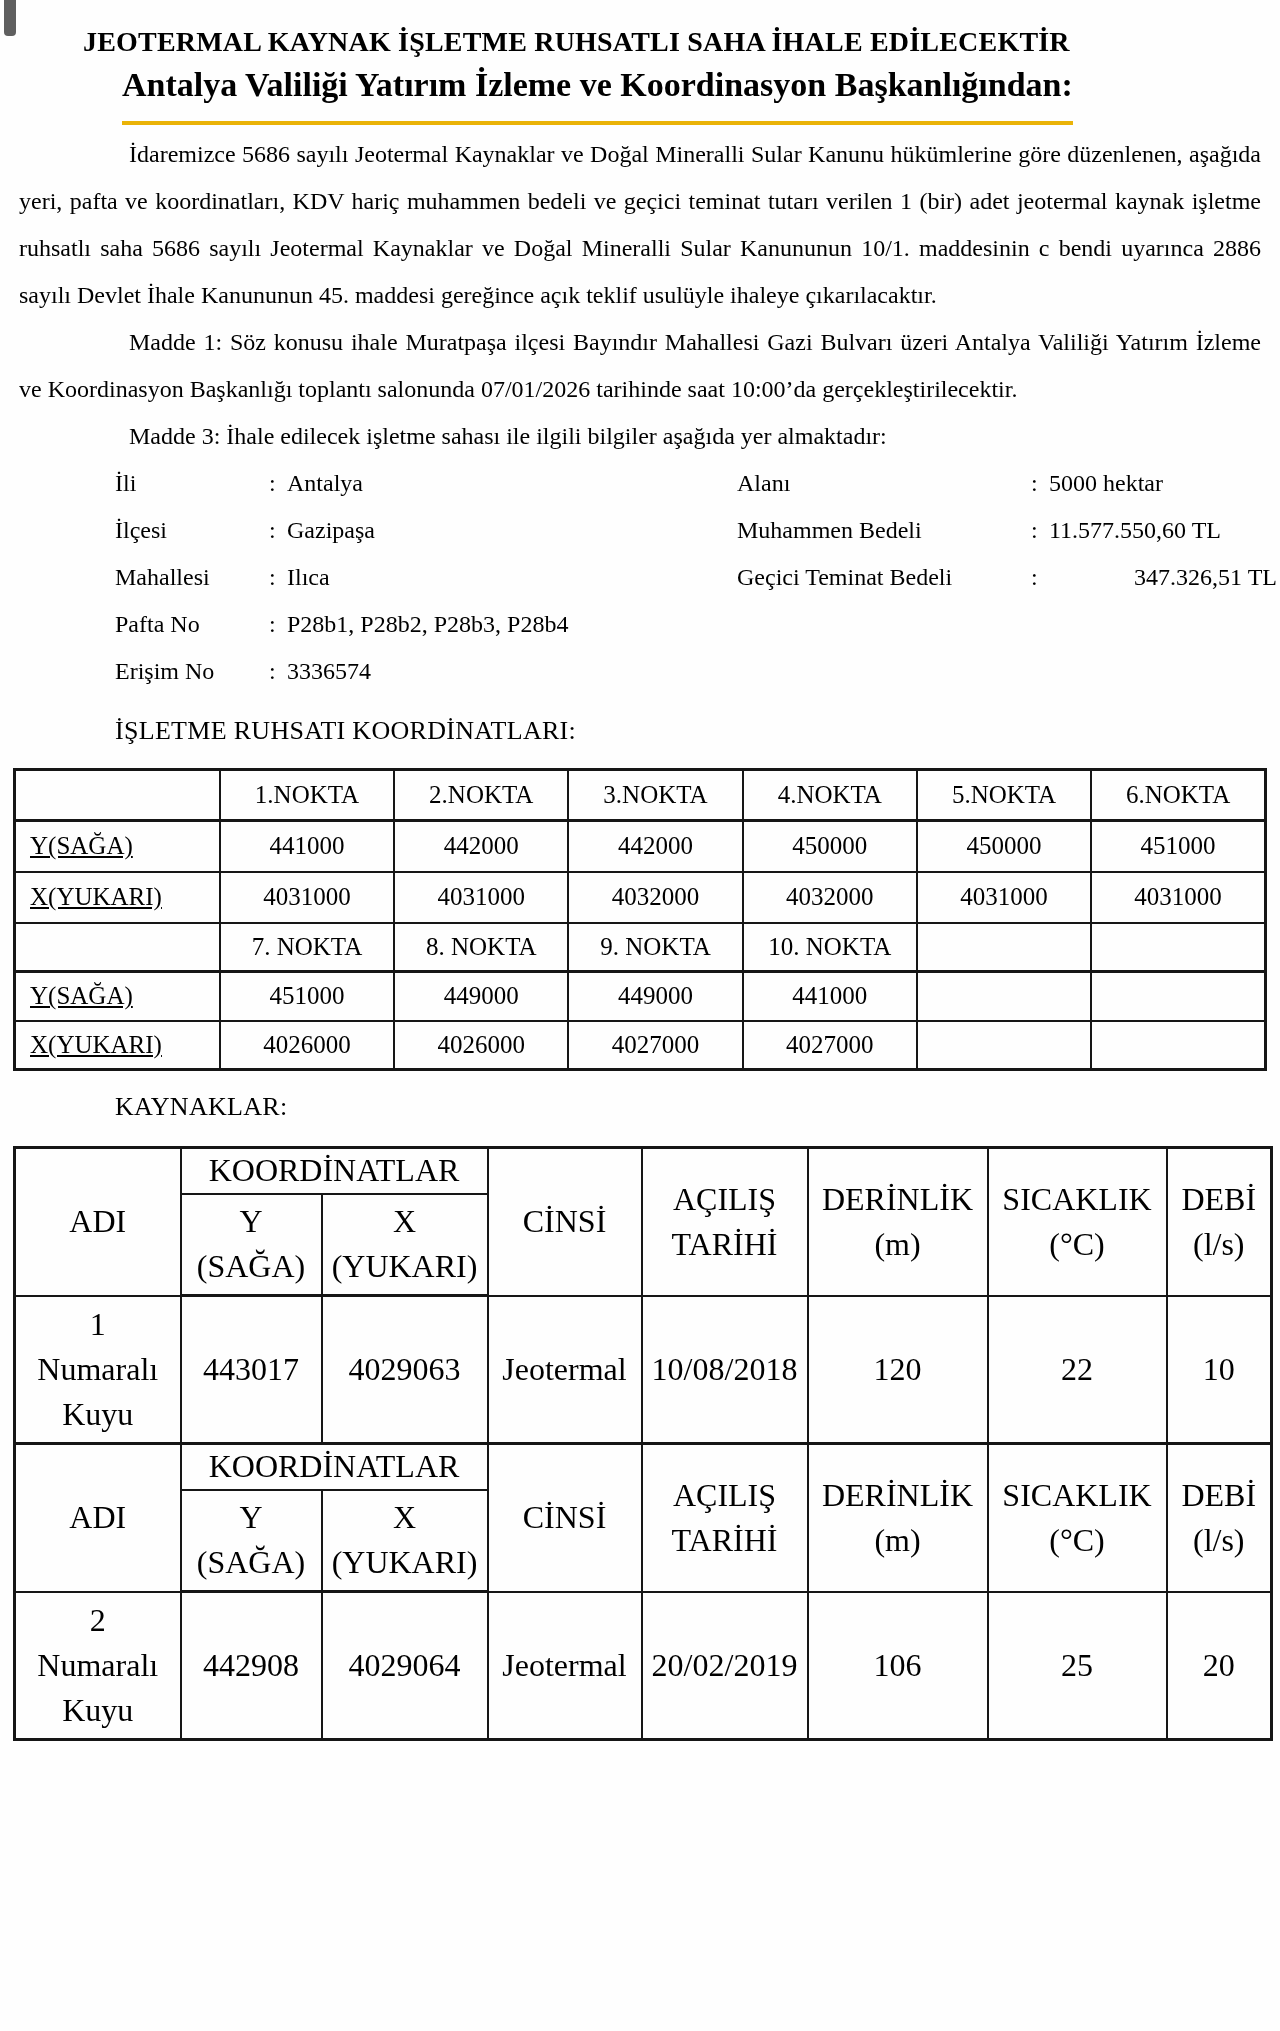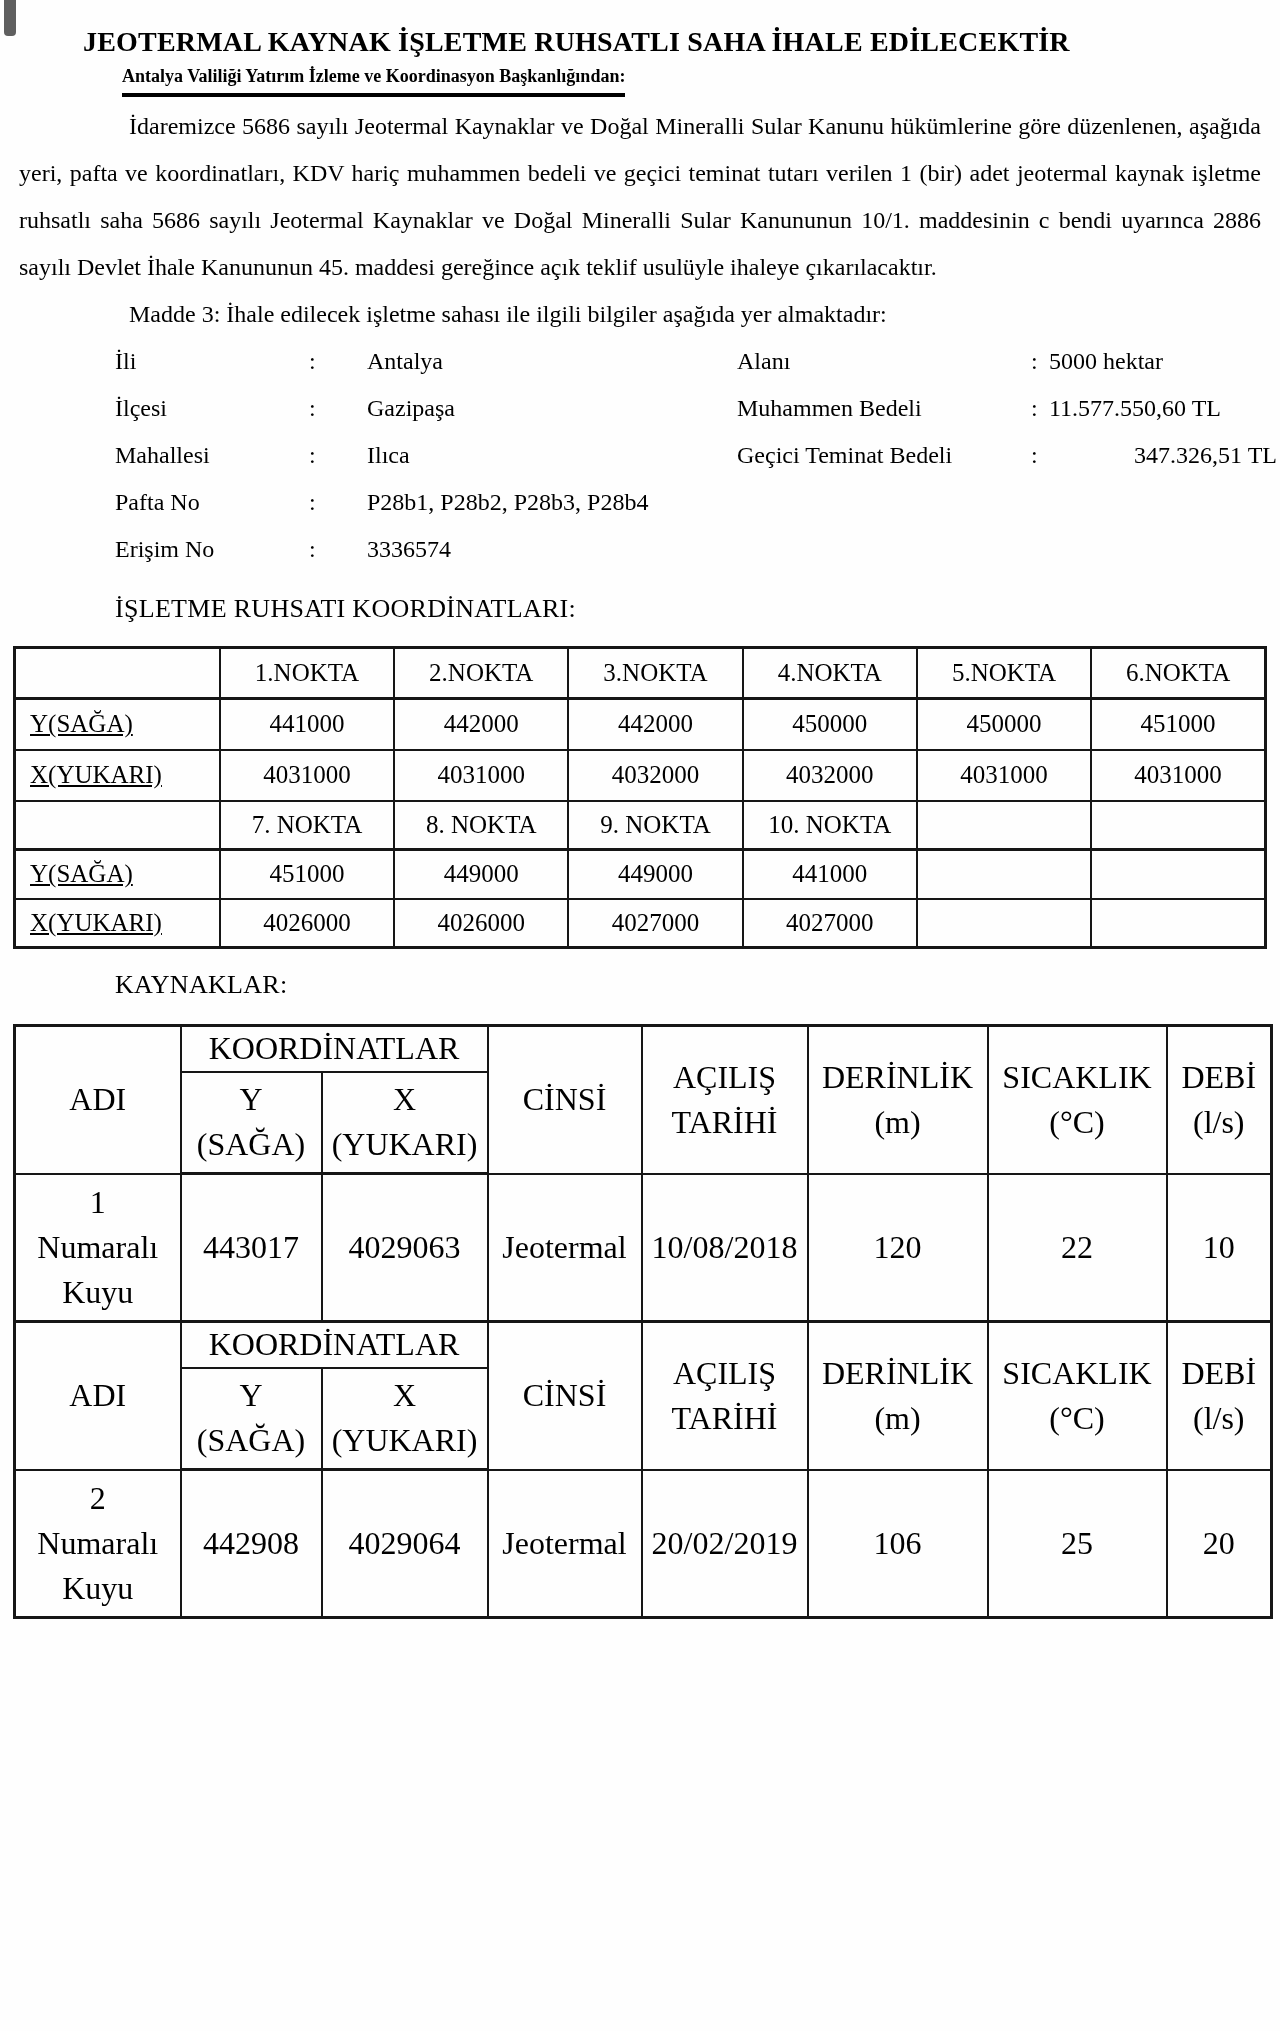--- a/index.html
+++ b/index.html
@@ -17,35 +17,35 @@
     background:#2a2a2a;opacity:.75;border-radius:0 0 4px 4px;
   }
   .doc-title{
     margin:26px 0 0 83px;
     font-size:28px;font-weight:bold;white-space:nowrap;
     letter-spacing:.2px;
   }
   .doc-subtitle-wrap{margin:8px 0 0 122px;}
   .doc-subtitle{
     display:inline-block;
-    font-size:18px;font-weight:bold;white-space:nowrap;
-    border-bottom:4px solid #000000;
-    padding-bottom:6px;
+    font-size:34px;font-weight:bold;white-space:nowrap;
+    border-bottom:4px solid #eab308;
+    padding-bottom:17px;
   }
   .body-par{
     margin:0 19px;
     font-size:24px;
     line-height:47px;
     text-align:justify;
     text-align-last:left;
     text-indent:110px;
   }
   .first-par{margin-top:6px;}
   .details{position:relative;margin:0 19px 0 115px;font-size:24px;}
-  .d-row{position:relative;display:flex;line-height:47px;height:47px;gap:40px;}
+  .d-row{position:relative;display:flex;line-height:47px;height:47px;}
   .d-label{width:154px;flex:none;}
   .d-colon{width:18px;flex:none;}
   .d-value{flex:none;white-space:nowrap;}
   .d-right{position:absolute;left:622px;top:0;display:flex;}
   .r-label{width:294px;flex:none;}
   .r-colon{width:18px;flex:none;}
   .r-value{width:228px;flex:none;white-space:nowrap;}
   .r-value.right{text-align:right;}
   .section-heading{
     margin:12px 0 0 115px;
@@ -80,20 +80,21 @@
 
 <div class="page">
   <div class="scan-artifact"></div>
 
   <div class="doc-title">JEOTERMAL KAYNAK İŞLETME RUHSATLI SAHA İHALE EDİLECEKTİR</div>
   <div class="doc-subtitle-wrap">
     <span class="doc-subtitle">Antalya Valiliği Yatırım İzleme ve Koordinasyon Başkanlığından:</span>
   </div>
 
   <p class="body-par first-par">İdaremizce 5686 sayılı Jeotermal Kaynaklar ve Doğal Mineralli Sular Kanunu hükümlerine göre düzenlenen, aşağıda yeri, pafta ve koordinatları, KDV hariç muhammen bedeli ve geçici teminat tutarı verilen 1 (bir) adet jeotermal kaynak işletme ruhsatlı saha 5686 sayılı Jeotermal Kaynaklar ve Doğal Mineralli Sular Kanununun 10/1. maddesinin c bendi uyarınca 2886 sayılı Devlet İhale Kanununun 45. maddesi gereğince açık teklif usulüyle ihaleye çıkarılacaktır.</p>
+  <p class="body-par">Madde 1: Söz konusu ihale Muratpaşa ilçesi Bayındır Mahallesi Gazi Bulvarı üzeri Antalya Valiliği Yatırım İzleme ve Koordinasyon Başkanlığı toplantı salonunda 07/01/2026 tarihinde saat 10:00’da gerçekleştirilecektir.</p>
   <p class="body-par">Madde 3: İhale edilecek işletme sahası ile ilgili bilgiler aşağıda yer almaktadır:</p>
 
   <div class="details">
     <div class="d-row">
       <span class="d-label">İli</span>
       <span class="d-colon">:</span>
       <span class="d-value">Antalya</span>
       <span class="d-right">
         <span class="r-label">Alanı</span>
         <span class="r-colon">:</span>

